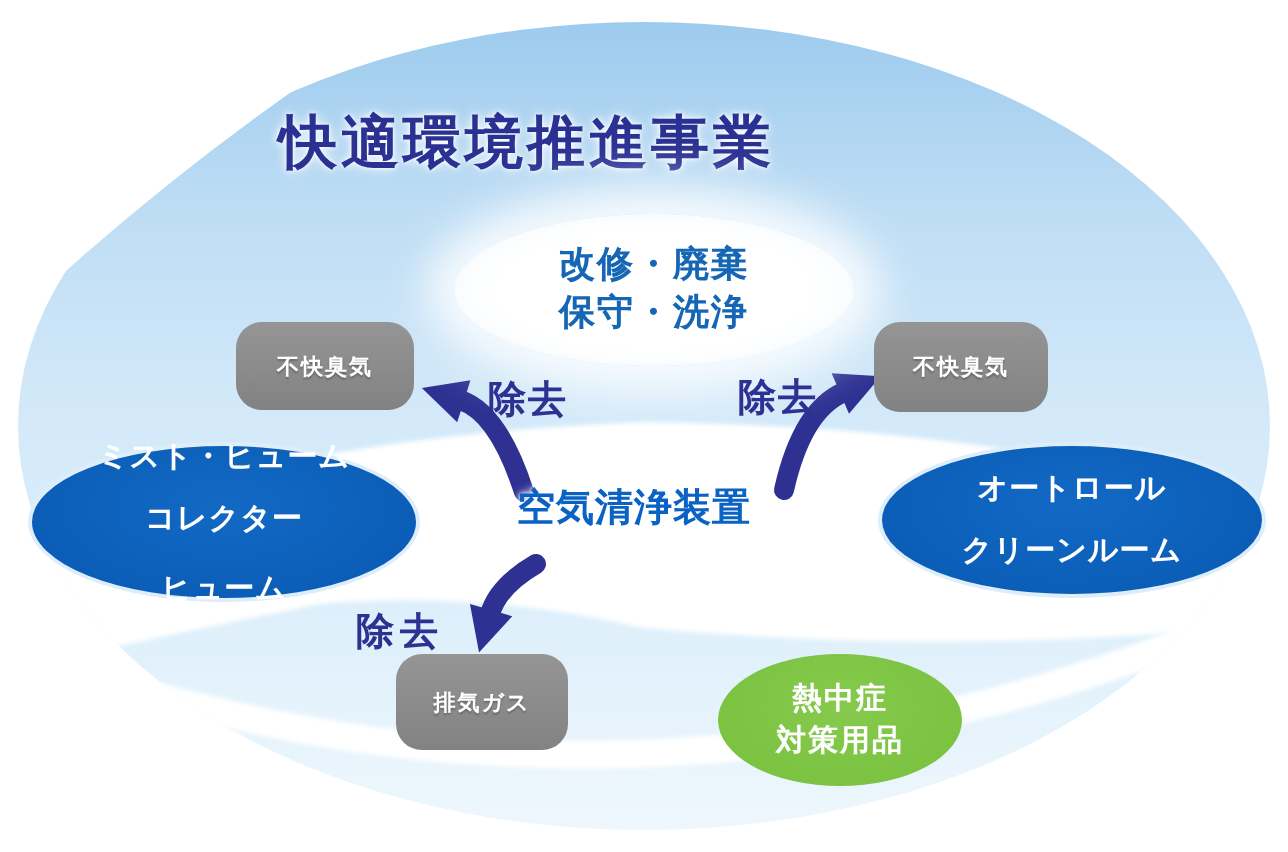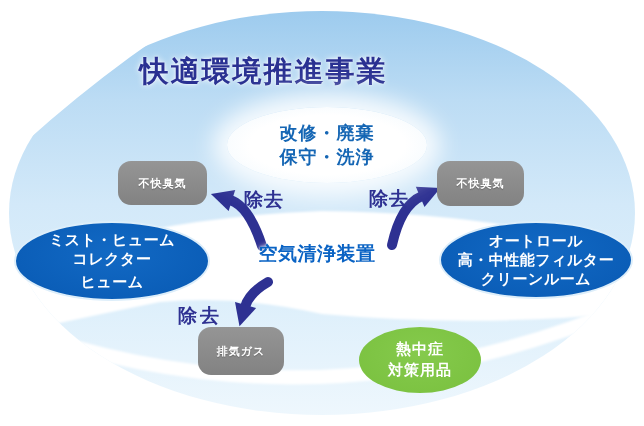--- a/index.html
+++ b/index.html
@@ -53,21 +53,21 @@
   .jokyo-left{left:244px;top:187px;}
   .jokyo-right{left:369px;top:186px;}
   .jokyo-bottom{left:178px;top:303px;letter-spacing:3px;}
 
   
   .navy-ellipse{
     box-sizing:border-box;border-radius:50%;
     background:radial-gradient(ellipse at 50% 40%,#1269c4 0%,#0b5eb8 70%,#0a57ad 100%);
     border:2.5px solid #ddeefa;
     display:flex;flex-direction:column;align-items:center;justify-content:center;
-    color:#fff;font-weight:700;text-align:center;
+    color:#fff;font-weight:700;text-align:center;gap:12px;
   }
   .navy-ellipse span{font-size:15px;line-height:19px;letter-spacing:0.5px;}
   .navy-left{left:14px;top:221px;width:196px;height:80px;}
   .navy-left span:nth-child(3){margin-top:4px;}
   .navy-right{left:439px;top:221px;width:194px;height:78px;}
 
   
   .green-ellipse{
     left:359px;top:327px;width:122px;height:66px;border-radius:50%;
     background:radial-gradient(ellipse at 50% 40%,#85ca4c 0%,#79c03e 100%);
@@ -135,21 +135,20 @@
   <div class="abs device-label">空気清浄装置</div>
 
   <div class="abs navy-ellipse navy-left">
     <span>ミスト・ヒューム</span>
     <span>コレクター</span>
     <span>ヒューム</span>
   </div>
 
   <div class="abs navy-ellipse navy-right">
     <span>オートロール</span>
-    <span>高・中性能フィルター</span>
     <span>クリーンルーム</span>
   </div>
 
   <div class="abs green-ellipse">
     <span>熱中症</span>
     <span>対策用品</span>
   </div>
 
 </div>
 

